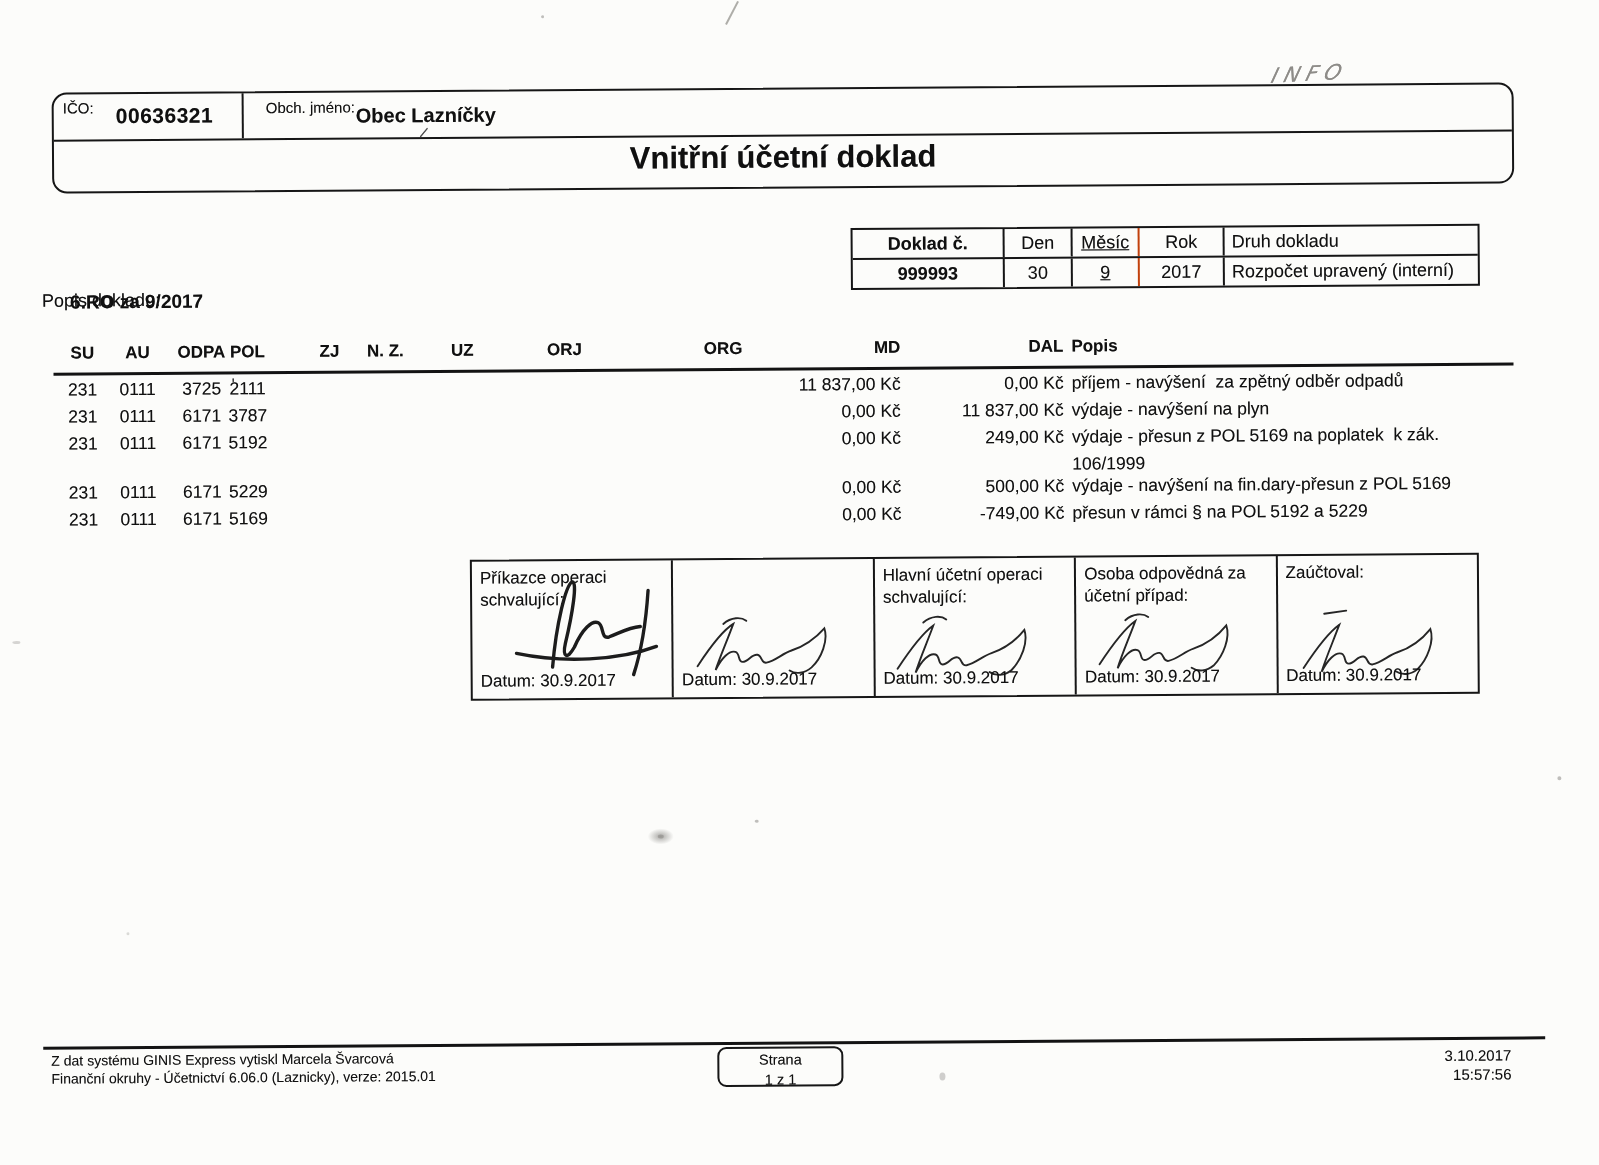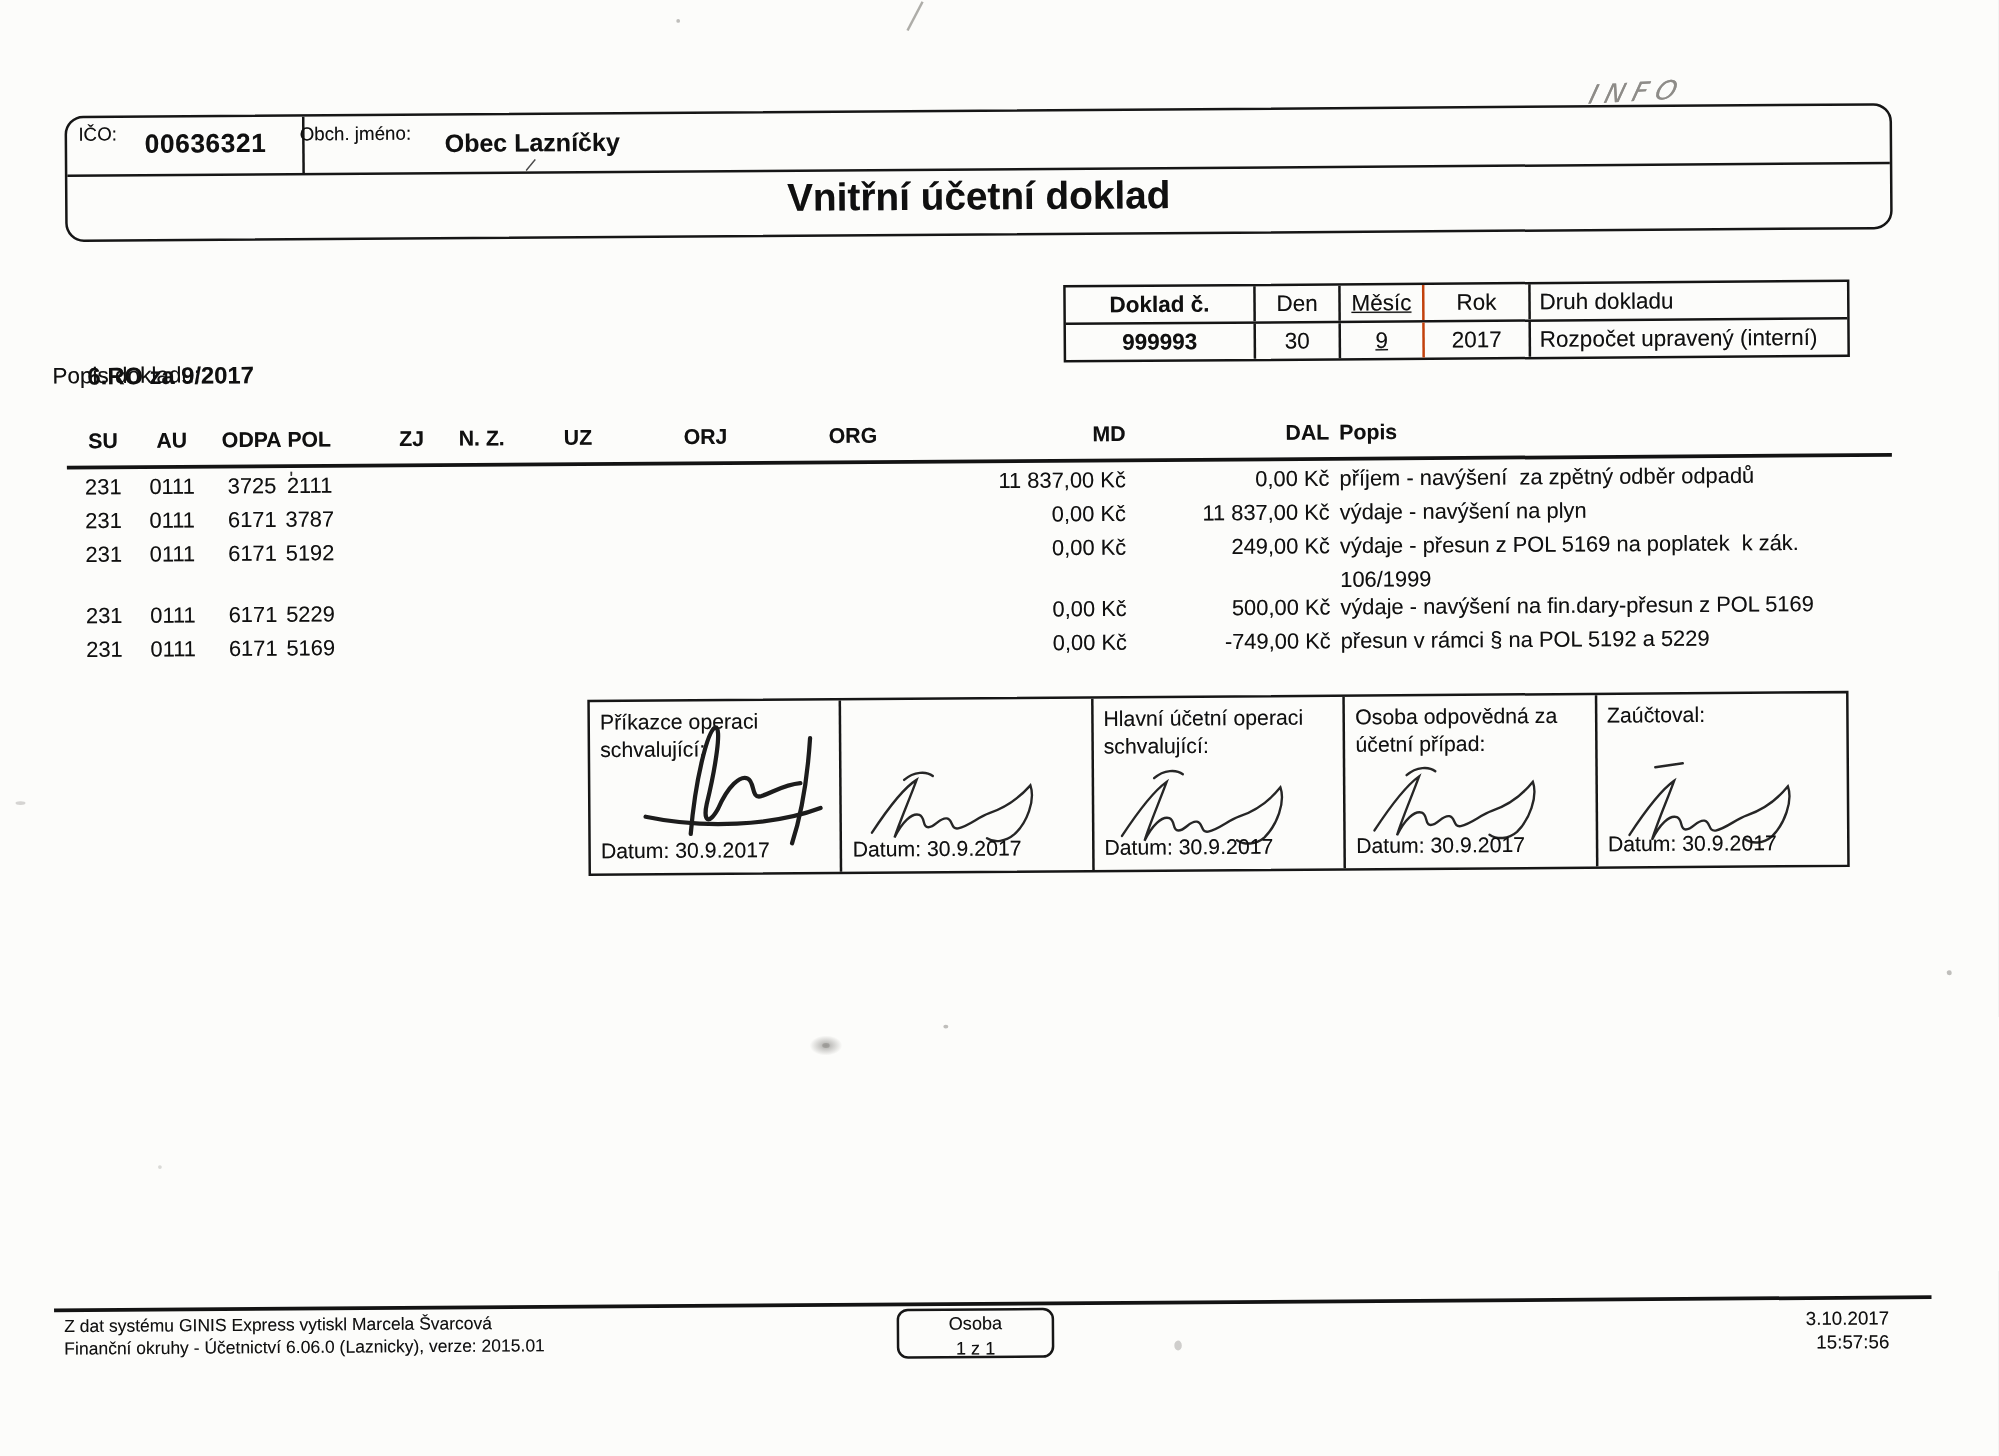--- a/index.html
+++ b/index.html
@@ -12,21 +12,21 @@
   .skew{position:absolute;left:0;top:0;width:1599px;height:1165px;transform:rotate(-0.4deg);transform-origin:45% 50%;}
   .abs{position:absolute;}
   .b{font-weight:700;}
 
   
   .hdr-box{left:55px;top:88px;width:1458px;height:97px;border:2.5px solid #161616;border-radius:15px;}
   .hdr-vline{left:188px;top:0;width:2px;height:45px;background:#161616;}
   .hdr-hline{left:0;top:45px;width:100%;height:2px;background:#161616;}
   .ico-label{left:9px;top:5px;font-size:15px;}
   .ico-value{left:62px;top:10px;font-size:21px;font-weight:700;letter-spacing:.5px;}
-  .obch-label{left:186px;top:6px;font-size:15px;}
+  .obch-label{left:212px;top:6px;font-size:15px;}
   .obch-value{left:302px;top:12px;font-size:20px;font-weight:700;}
   .doc-title{left:0;top:50px;width:100%;text-align:center;font-size:31px;font-weight:700;}
 
   .info-note{left:1276px;top:66px;font-size:21px;color:#8e8c88;letter-spacing:6px;font-style:italic;transform:skewX(-18deg) rotate(-3deg);font-family:"DejaVu Sans",sans-serif;}
 
   
   .dok-table{left:853px;top:229px;width:625px;border:2.4px solid #151515;display:flex;flex-direction:column;background:transparent;}
   .dok-row{display:flex;height:28px;line-height:28px;font-size:18px;}
   .dok-row.head{border-bottom:2px solid #151515;}
   .dok-cell{text-align:center;overflow:hidden;white-space:nowrap;}
@@ -46,21 +46,21 @@
   .lg-row{left:0;width:100%;height:24px;font-size:17.5px;}
   .lg-row span{position:absolute;}
   .c-su{left:64px;width:40px;text-align:center;}
   .c-au{left:116px;width:46px;text-align:center;}
   .c-odpa{left:172px;width:62px;text-align:center;}
   .c-pol{left:224px;width:50px;text-align:center;}
   .c-zj{left:310px;width:42px;text-align:center;}
   .c-nz{left:360px;width:54px;text-align:center;}
   .c-uz{left:442px;width:44px;text-align:center;}
   .c-orj{left:540px;width:52px;text-align:center;}
-  .c-org{left:656px;width:56px;text-align:center;}
+  .c-org{left:688px;width:56px;text-align:right;}
   .c-md{left:760px;width:142px;text-align:right;}
   .c-dal{left:920px;width:145px;text-align:right;}
   .c-popis{left:1073px;width:440px;text-align:left;white-space:pre;}
   .pol-tick{left:233px;top:372px;font-size:16px;color:#333;}
 
   
   .sig-band{left:470px;top:558px;width:1005px;height:137px;border:2.4px solid #161616;display:flex;}
   .sig-cell{position:relative;flex:1;border-right:2px solid #161616;}
   .sig-cell:last-child{border-right:none;}
   .sig-label{position:absolute;left:8px;top:6px;width:182px;font-size:17px;line-height:1.28;}
@@ -236,21 +236,21 @@
           </g>
         </svg>
         <div class="sig-datum">Datum: 30.9.2017</div>
       </div>
     </div>
 
     <div class="abs ft-rule"></div>
     <div class="abs ft-line1">Z dat systému GINIS Express vytiskl Marcela Švarcová</div>
     <div class="abs ft-line2">Finanční okruhy - Účetnictví 6.06.0 (Laznicky), verze: 2015.01</div>
     <div class="abs strana-box">
-      <div>Osoba</div>
+      <div>Strana</div>
       <div>1 z 1</div>
     </div>
     <div class="abs ft-date">3.10.2017</div>
     <div class="abs ft-time">15:57:56</div>
 
     <div class="pencil" style="left:735px;top:0;width:2px;height:26px;transform:rotate(28deg);"></div>
     <div class="speck" style="left:545px;top:14px;width:3px;height:3px;"></div>
     <div class="smudge" style="left:646px;top:828px;width:26px;height:16px;"></div>
     <div class="speck" style="left:656px;top:834px;width:6px;height:4px;"></div>
     <div class="speck" style="left:753px;top:820px;width:4px;height:3px;"></div>

